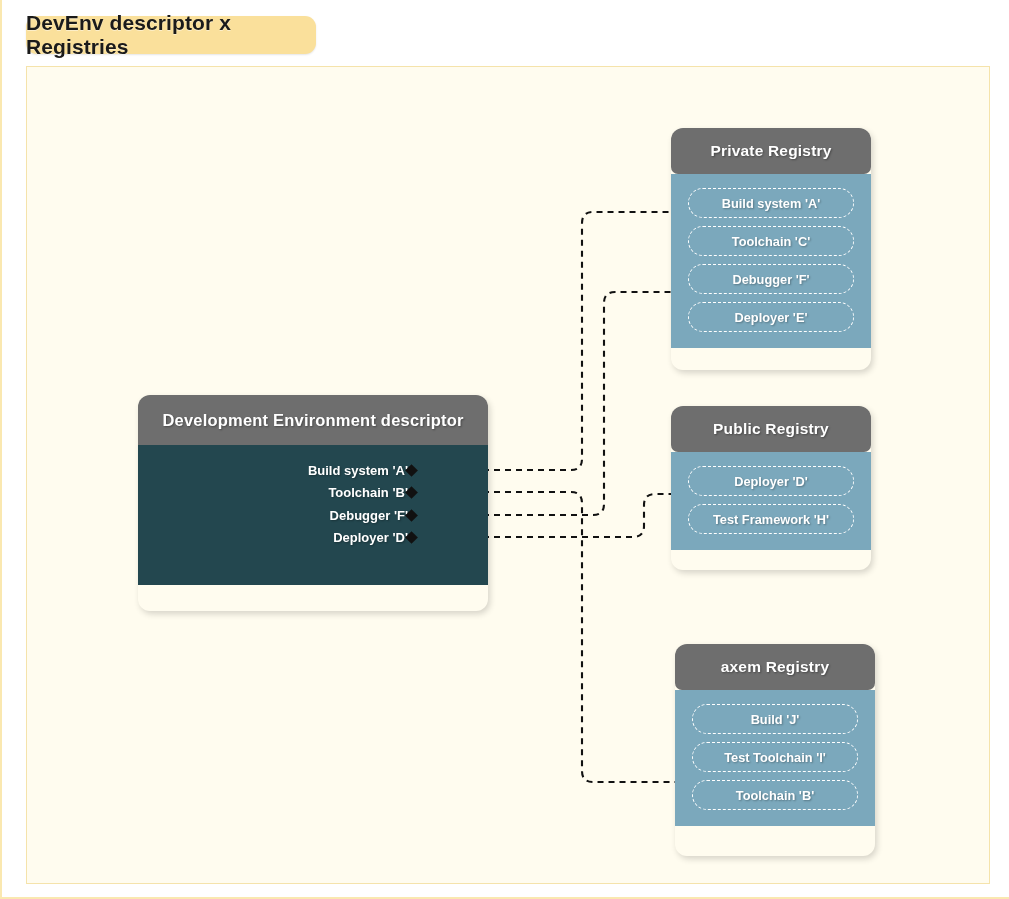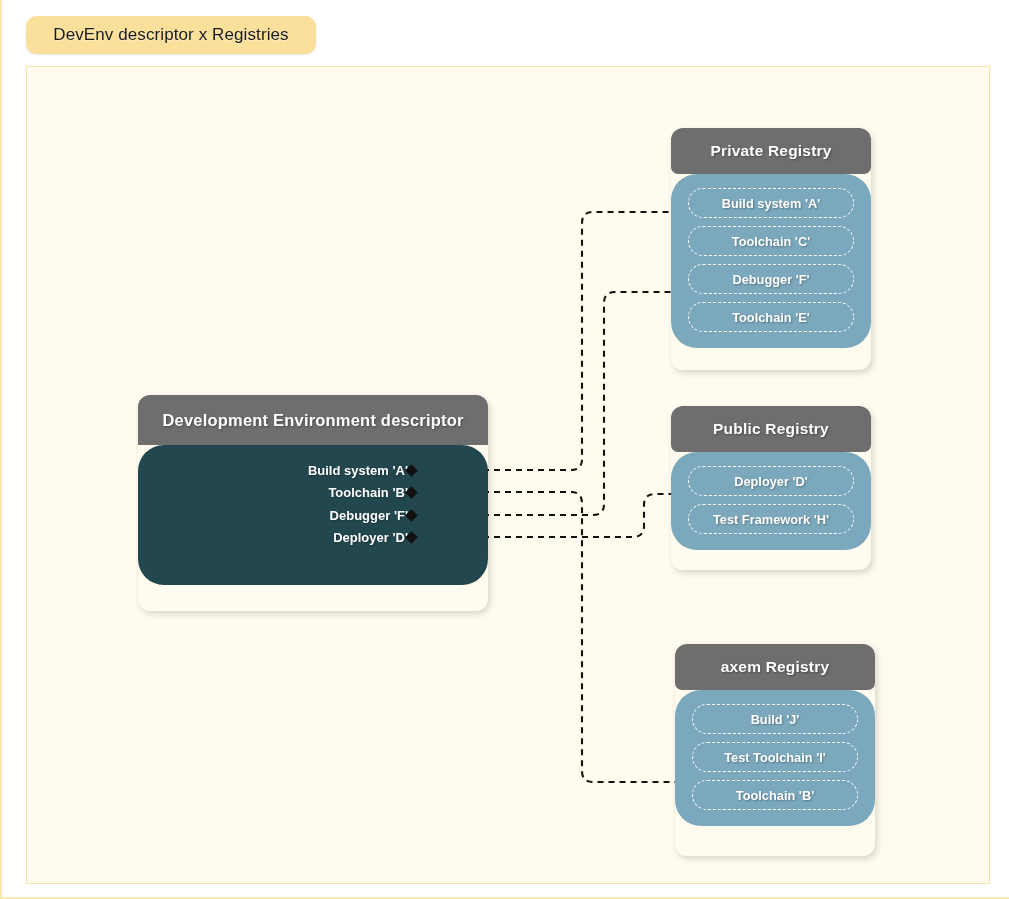--- a/index.html
+++ b/index.html
@@ -35,22 +35,22 @@
     width: 290px;
     height: 38px;
     background: #fae09b;
     border-radius: 11px;
     display: flex;
     align-items: center;
     justify-content: center;
     box-shadow: 0 1px 2px rgba(0,0,0,0.10);
   }
   #title-badge .title-text {
-    font-size: 17px;
-    font-weight: normal;
+    font-size: 21px;
+    font-weight: bold;
     color: #1a1a1a;
     letter-spacing: 0.1px;
     text-shadow: 0 1px 0 rgba(255,255,255,0.45);
   }
 
   
   #canvas {
     position: absolute;
     left: 24px;
     top: 66px;
@@ -84,21 +84,20 @@
     justify-content: center;
   }
   .card-header .header-text {
     color: #ffffff;
     font-weight: bold;
     text-shadow: 1px 1px 2px rgba(0,0,0,0.35);
     letter-spacing: 0.2px;
   }
   .card-body {
     background: #7ba8bc;
-    border-radius: 26px;
   }
 
   
   .registry .card-header { height: 46px; border-radius: 7px; }
   .registry .card-header .header-text { font-size: 15.5px; }
   .registry .card-body {
     padding: 14px 17px 16px 17px;
     display: flex;
     flex-direction: column;
     gap: 8px;
@@ -215,21 +214,21 @@
   </div>
 
   <div class="card registry" id="private-registry">
     <div class="card-header">
       <span class="header-text">Private Registry</span>
     </div>
     <div class="card-body">
       <div class="reg-item">Build system 'A'</div>
       <div class="reg-item">Toolchain 'C'</div>
       <div class="reg-item">Debugger 'F'</div>
-      <div class="reg-item">Toolchain 'E'</div>
+      <div class="reg-item">Deployer 'E'</div>
     </div>
   </div>
 
   <div class="card registry" id="public-registry">
     <div class="card-header">
       <span class="header-text">Public Registry</span>
     </div>
     <div class="card-body">
       <div class="reg-item">Deployer 'D'</div>
       <div class="reg-item">Test Framework 'H'</div>

